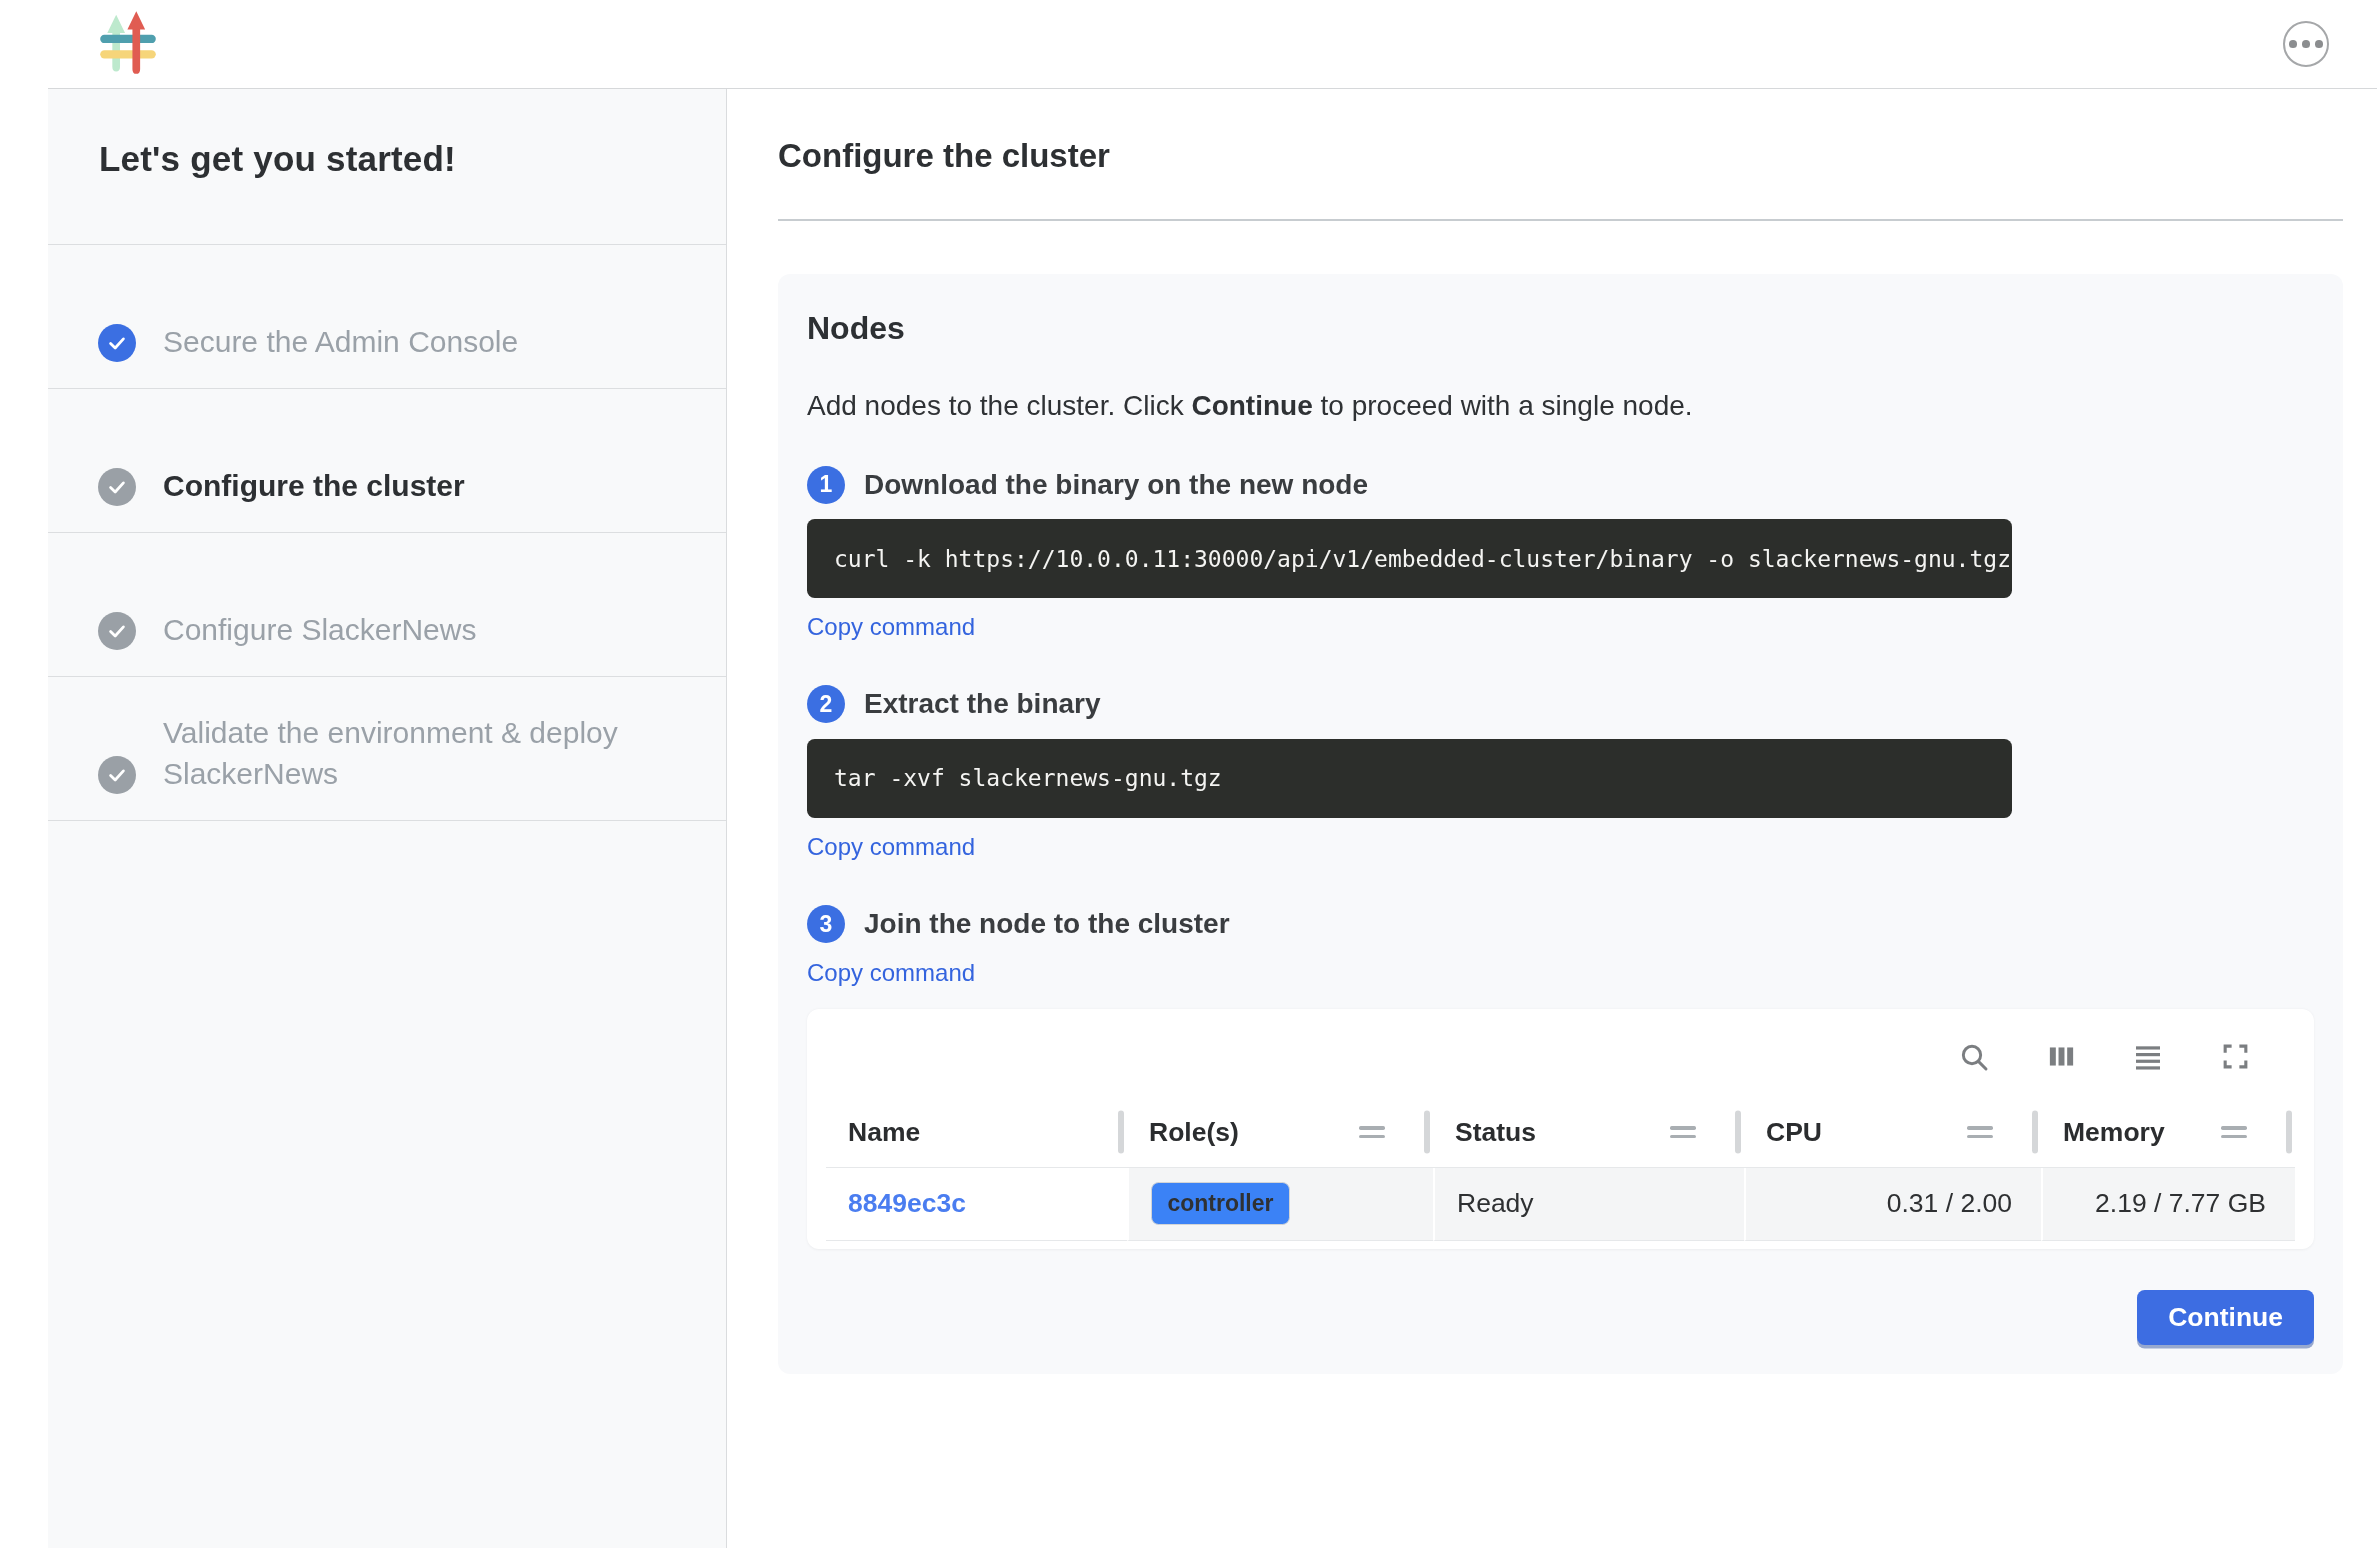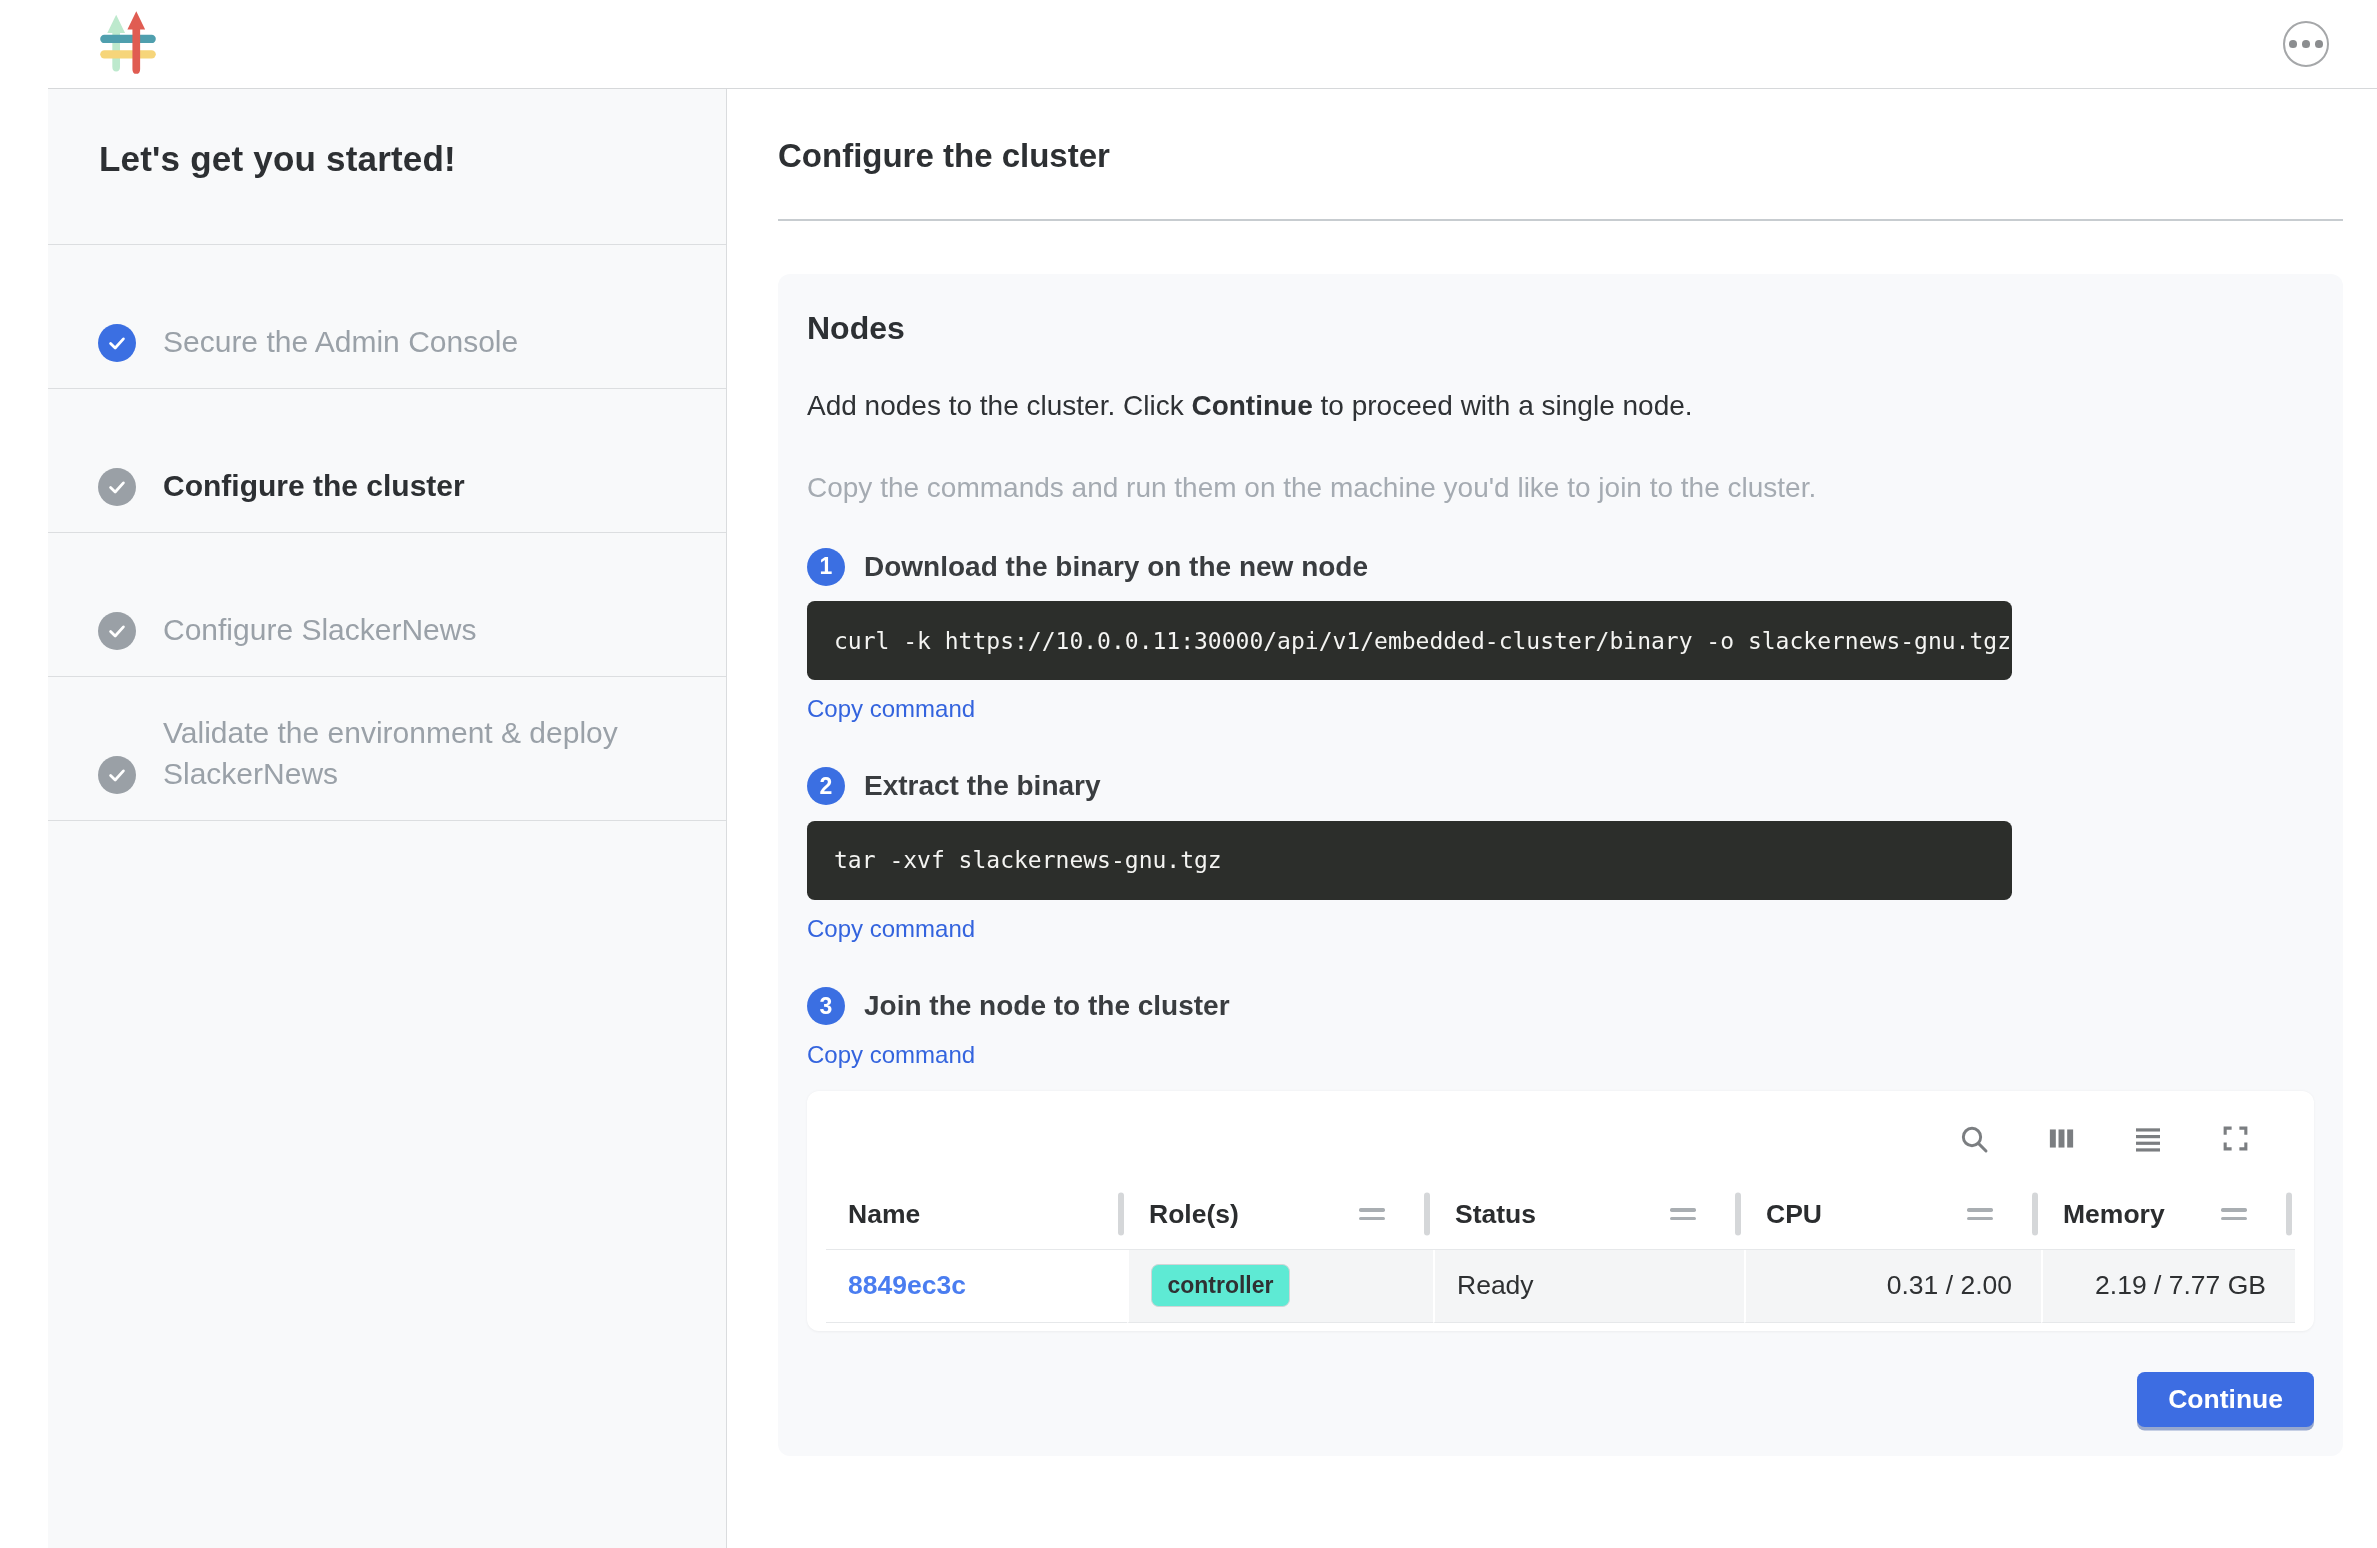--- a/index.html
+++ b/index.html
@@ -64,21 +64,21 @@
          font-size:26.5px;font-weight:bold;color:#2b2d2f;border-bottom:1.7px solid #e6e8ea;cursor:pointer;background:#fff;}
   .hcell .menu-icon{margin-left:auto;margin-right:26px;display:flex;flex-direction:column;gap:5.1px;cursor:pointer;}
   .hcell .menu-icon i{display:block;width:26px;height:3.4px;background:#a9aeb2;border-radius:1.7px;}
   .hcell .sep{position:absolute;right:3.4px;top:50%;transform:translateY(-50%);width:6px;height:43px;border-radius:3.4px;background:#d5d7d9;}
   .dcell{display:flex;align-items:center;height:73px;padding:0 22px;font-size:26.5px;color:#2e3032;
          background:#f4f5f6;border-bottom:1.7px solid #e6e8ea;}
   .dcell.first{background:#fff;}
   .dcell + .dcell{border-left:2.6px solid #fff;}
   .dcell.num{justify-content:flex-end;padding-right:29px;}
   .node-link{color:#4a7df0;font-weight:600;text-decoration:none;cursor:pointer;}
-  .chip{display:inline-block;border:1.7px solid #d2d4d6;background:#5eead4;border-radius:7.7px;padding:6.8px 15.4px;
+  .chip{display:inline-block;border:1.7px solid #d2d4d6;background:#3b82f6;border-radius:7.7px;padding:6.8px 15.4px;
         font-size:23px;font-weight:bold;color:#2f3133;}
 
   .card-actions{display:flex;justify-content:flex-end;margin-top:41px;}
   .btn-primary{background:#3d6de2;color:#fff;border:none;border-radius:7.7px;padding:0 31px;height:55px;
                font-size:26.5px;font-weight:bold;font-family:inherit;cursor:pointer;box-shadow:0 3.4px 0 rgba(34,68,150,.45);}
 
   
   .footer{height:66px;flex:0 0 66px;position:relative;background:linear-gradient(180deg,#f9fafa 0%,#ebecec 100%);
           display:flex;align-items:center;justify-content:center;}
   .version{font-size:25px;color:#9aa0a5;}
@@ -149,21 +149,20 @@
 
     <div class="main">
       <h1 class="page-title">Configure the cluster</h1>
       <div class="title-rule"></div>
 
       <div class="card">
         <h3>Nodes</h3>
 
         <p class="intro"><span>Add nodes to the cluster. Click </span><b>Continue</b><span> to proceed with a single node.</span></p>
 
-        <p class="hint">Copy the commands and run them on the machine you'd like to join to the cluster.</p>
 
         <div class="step">
           <div class="step-head">
             <span class="step-num">1</span>
             <span class="step-title">Download the binary on the new node</span>
           </div>
           <div class="codeblock">
             <code>curl -k https://10.0.0.11:30000/api/v1/embedded-cluster/binary -o slackernews-gnu.tgz</code>
           </div>
           <a class="copy-link">Copy command</a>

